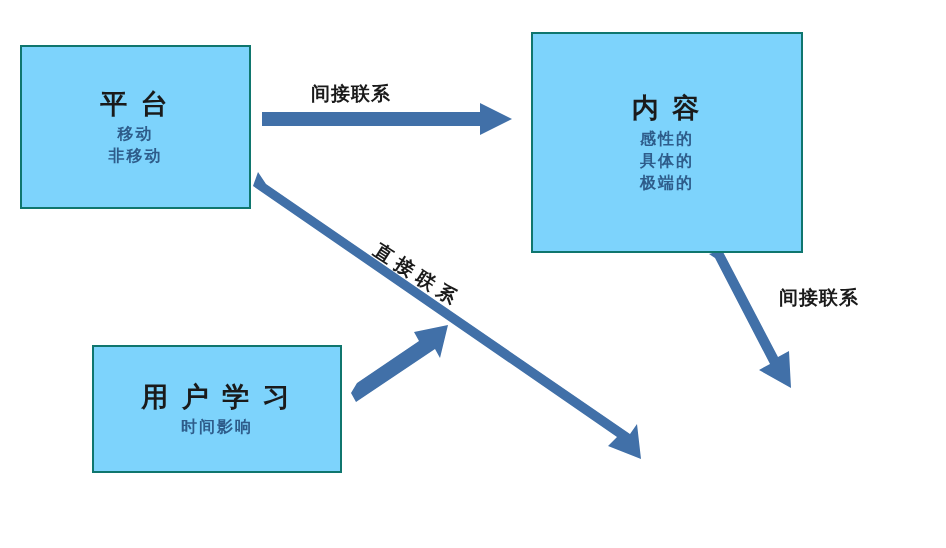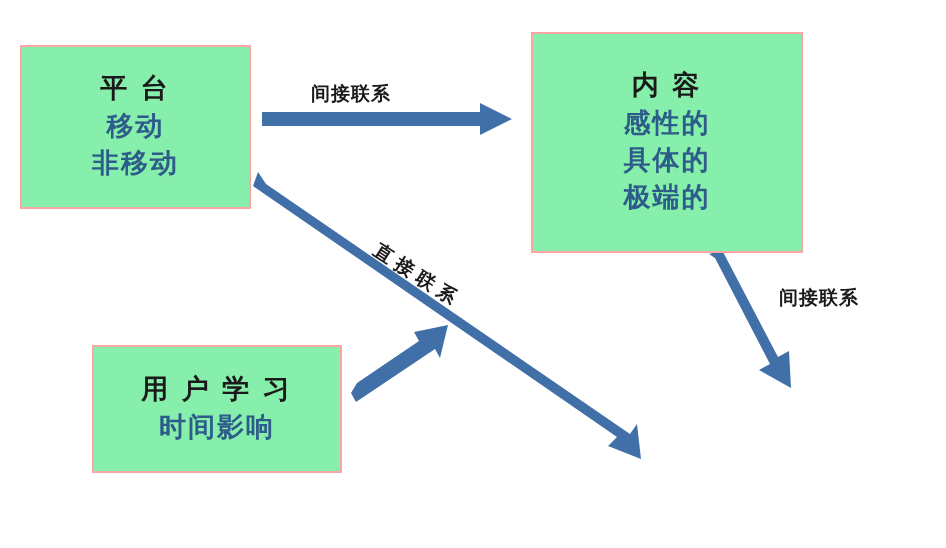--- a/index.html
+++ b/index.html
@@ -13,39 +13,39 @@
   #canvas {
     position: relative;
     width: 946px;
     height: 548px;
     background: #ffffff;
     overflow: hidden;
   }
   .node-box {
     position: absolute;
     box-sizing: border-box;
-    background: #86efac;
-    border: 2px solid #fca5a5;
+    background: #7dd3fc;
+    border: 2px solid #0f766e;
     display: flex;
     flex-direction: column;
     align-items: center;
     justify-content: center;
   }
   .node-title {
     color: #1a1a1a;
     font-weight: bold;
     font-size: 27px;
     letter-spacing: 3px;
     line-height: 1.28;
     white-space: nowrap;
   }
   .node-sub {
     color: #2E5C8A;
     font-weight: bold;
-    font-size: 27px;
+    font-size: 16px;
     letter-spacing: 2px;
     line-height: 1.38;
     white-space: nowrap;
   }
   #box-platform   { left: 20px;  top: 45px;  width: 231px; height: 164px; }
   #box-content    { left: 531px; top: 32px;  width: 272px; height: 221px; }
   #box-learning   { left: 92px;  top: 345px; width: 250px; height: 128px; }
   #box-reference  { left: 648px; top: 400px; width: 277px; height: 131px; }
 
   #box-platform .node-title  { margin-bottom: 2px; }

